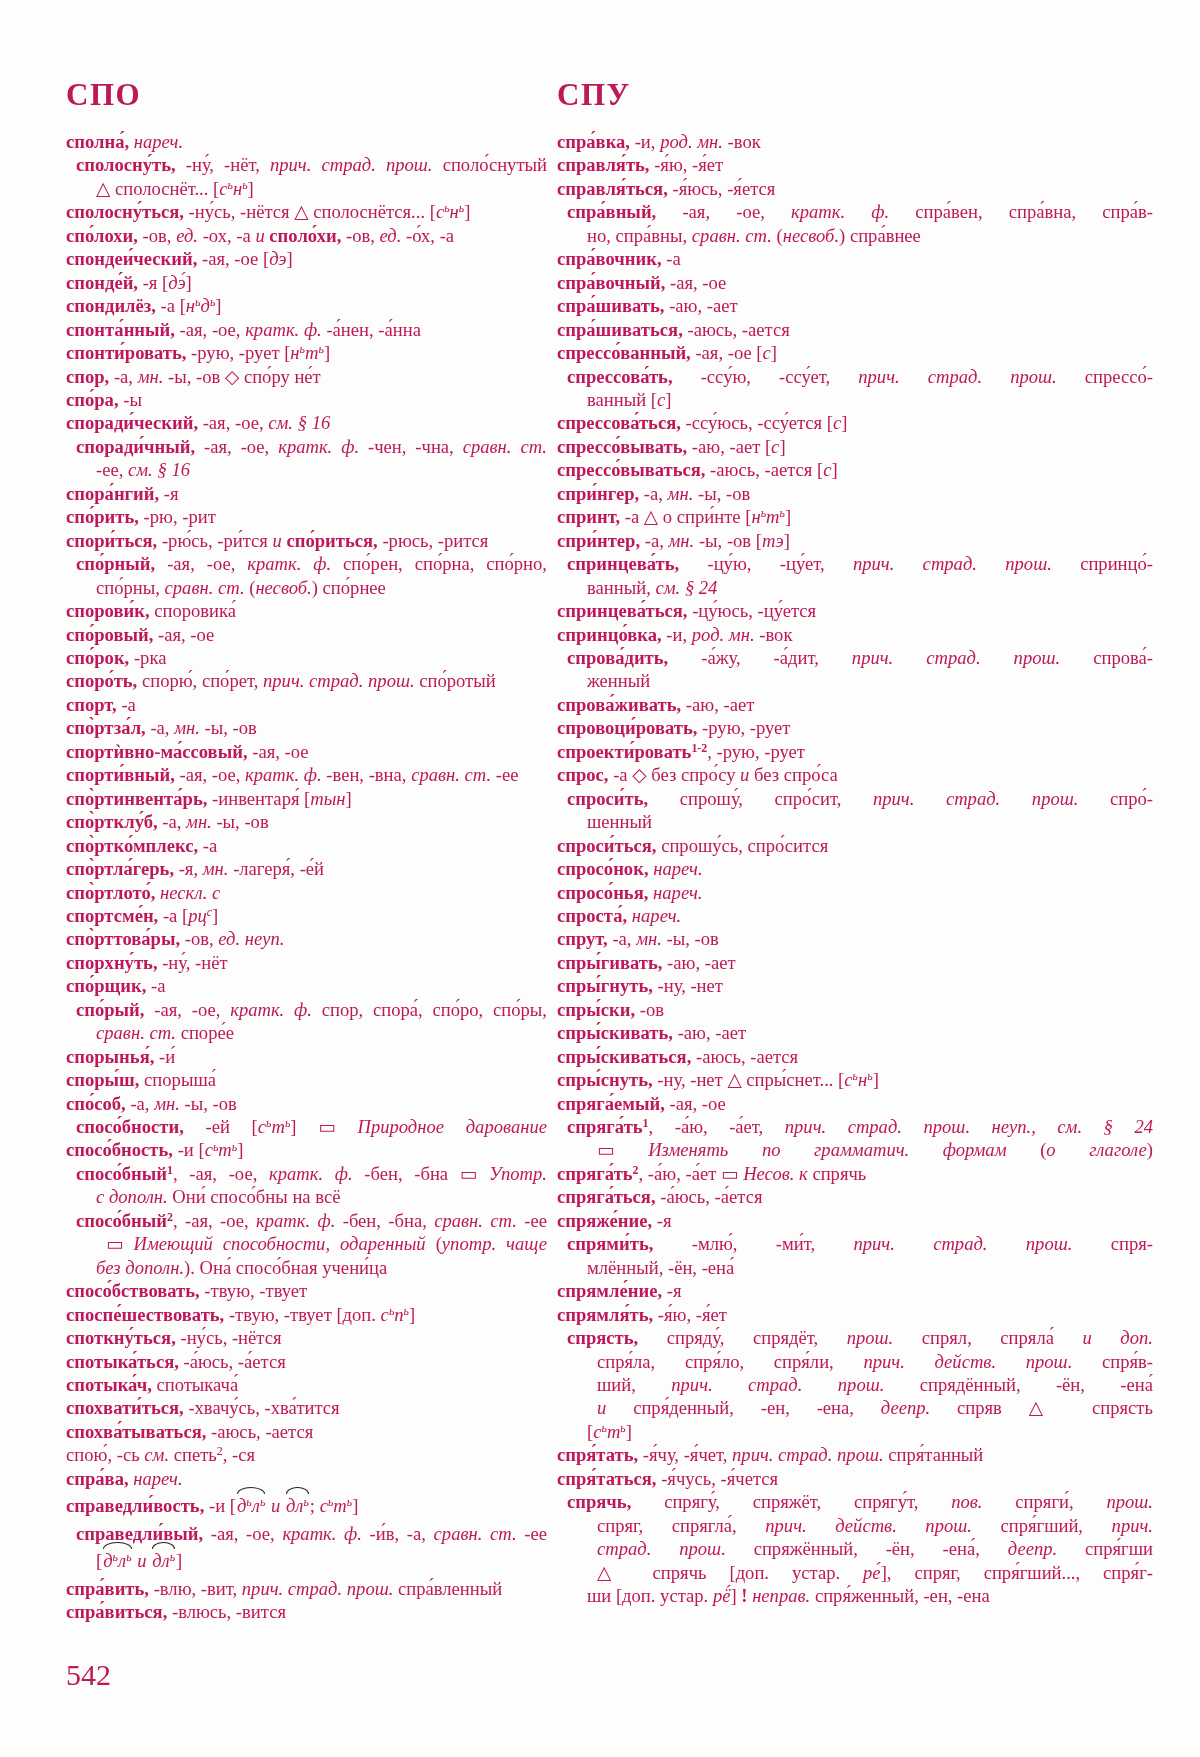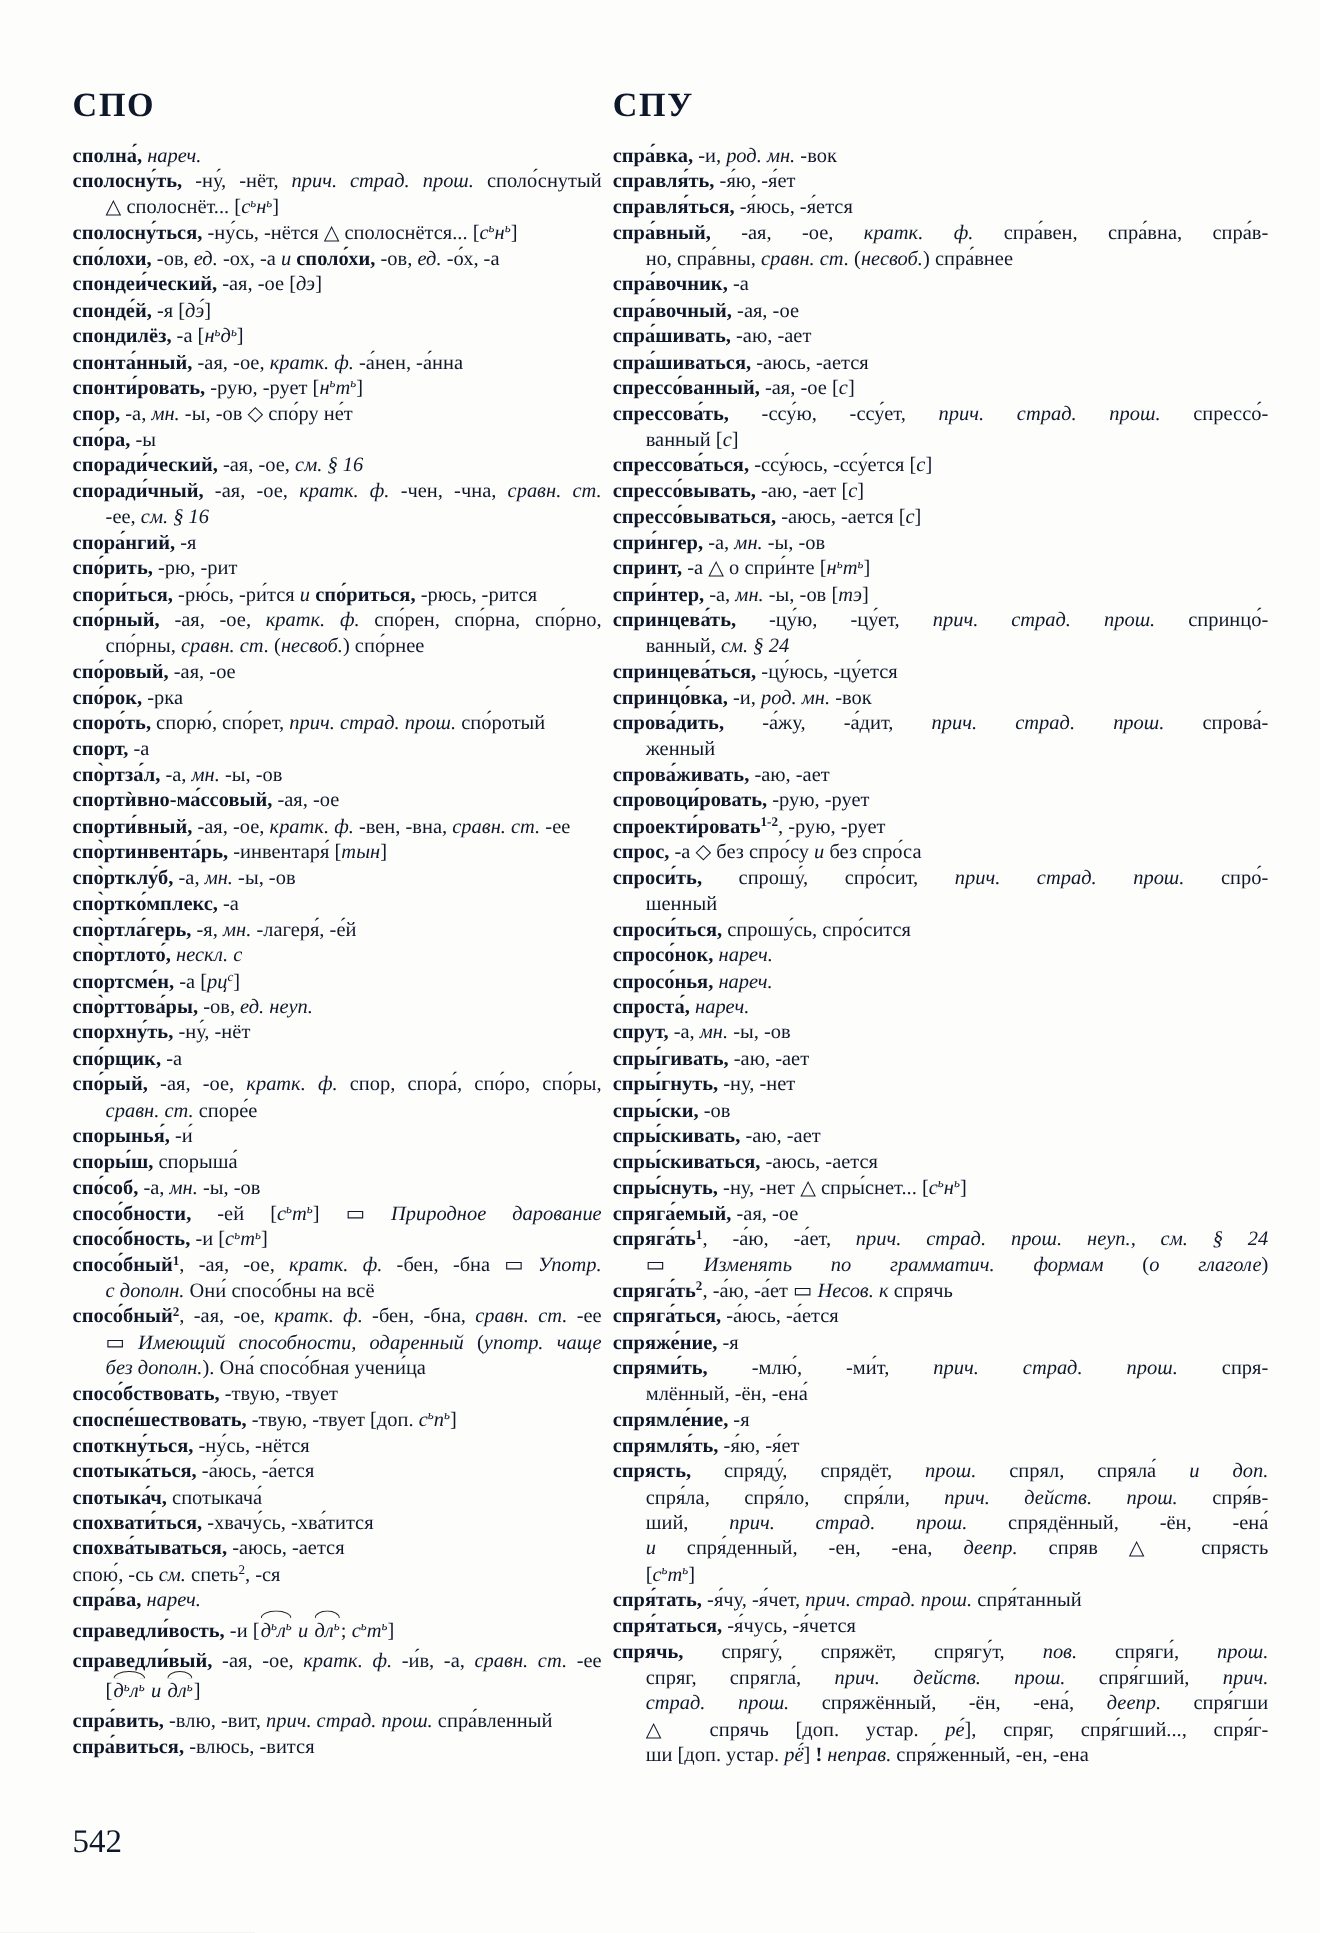--- a/index.html
+++ b/index.html
@@ -2,33 +2,33 @@
 <html><head>
 <meta charset="utf-8">
 <style>
   html,body{margin:0;padding:0;background:#e8e8e6;}
   .page{
     position:relative;
     width:1200px;height:1757px;
     margin:0 auto;
     background:#fdfdfb;
     font-family:"Liberation Serif","DejaVu Serif","DejaVu Sans",serif;
-    color:#0f172a;
+    color:#be185d;
     overflow:hidden;
   }
   .col{position:absolute;top:78px;}
   .col-left{left:66px;width:481px;}
   .col-right{left:557px;width:596px;}
   .col-header{
     font-weight:bold;font-size:31px;line-height:34px;
     letter-spacing:1.5px;margin-bottom:18px;
   }
   .col-body{font-size:18.6px;line-height:23.45px;}
   .line{text-align:left;white-space:normal;}
-  .line.j{text-align:justify;text-align-last:justify;}
+  .line.j{text-align:justify;text-align-last:justify;margin-left:10px;}
   .line.ind{padding-left:30px;}
   .s-b{font-weight:bold;}
   .s-i{font-style:italic;}
   .s-s,.s-is,.s-bs{font-size:64%;position:relative;top:-0.5em;line-height:0;}
   .s-is{font-style:italic;}
   .s-bs{font-weight:bold;}
   .tie{position:relative;display:inline-block;padding:4px 1px;}
   .tie::before{
     content:"";position:absolute;top:-3px;left:1px;right:1px;height:6px;
     border:1.5px solid #222;border-bottom:none;
@@ -57,20 +57,21 @@
         <div class="line"><span class="s-b">спор,</span><span class="s-n"> -а, </span><span class="s-i">мн.</span><span class="s-n"> -ы, -ов ◇ спо́ру не́т</span></div>
         <div class="line"><span class="s-b">спо́ра,</span><span class="s-n"> -ы</span></div>
         <div class="line"><span class="s-b">споради́ческий,</span><span class="s-n"> -ая, -ое, </span><span class="s-i">см.</span><span class="s-n"> </span><span class="s-i">§ 16</span></div>
         <div class="line j"><span class="s-b">споради́чный,</span><span class="s-n"> -ая, -ое, </span><span class="s-i">кратк. ф.</span><span class="s-n"> -чен, -чна, </span><span class="s-i">сравн. ст.</span></div>
         <div class="line ind"><span class="s-n">-ее, </span><span class="s-i">см.</span><span class="s-n"> </span><span class="s-i">§ 16</span></div>
         <div class="line"><span class="s-b">спора́нгий,</span><span class="s-n"> -я</span></div>
         <div class="line"><span class="s-b">спо́рить,</span><span class="s-n"> -рю, -рит</span></div>
         <div class="line"><span class="s-b">спори́ться,</span><span class="s-n"> -рю́сь, -ри́тся </span><span class="s-i">и</span><span class="s-n"> </span><span class="s-b">спо́риться,</span><span class="s-n"> -рюсь, -рится</span></div>
         <div class="line j"><span class="s-b">спо́рный,</span><span class="s-n"> -ая, -ое, </span><span class="s-i">кратк. ф.</span><span class="s-n"> спо́рен, спо́рна, спо́рно,</span></div>
         <div class="line ind"><span class="s-n">спо́рны, </span><span class="s-i">сравн. ст.</span><span class="s-n"> (</span><span class="s-i">несвоб.</span><span class="s-n">) спо́рнее</span></div>
+        <div class="line"><span class="s-b">спорови́к,</span><span class="s-n"> споровика́</span></div>
         <div class="line"><span class="s-b">спо́ровый,</span><span class="s-n"> -ая, -ое</span></div>
         <div class="line"><span class="s-b">спо́рок,</span><span class="s-n"> -рка</span></div>
         <div class="line"><span class="s-b">споро́ть,</span><span class="s-n"> спорю́, спо́рет, </span><span class="s-i">прич. страд. прош.</span><span class="s-n"> спо́ротый</span></div>
         <div class="line"><span class="s-b">спорт,</span><span class="s-n"> -а</span></div>
         <div class="line"><span class="s-b">спо̀ртза́л,</span><span class="s-n"> -а, </span><span class="s-i">мн.</span><span class="s-n"> -ы, -ов</span></div>
         <div class="line"><span class="s-b">спортѝвно-ма́ссовый,</span><span class="s-n"> -ая, -ое</span></div>
         <div class="line"><span class="s-b">спорти́вный,</span><span class="s-n"> -ая, -ое, </span><span class="s-i">кратк. ф.</span><span class="s-n"> -вен, -вна, </span><span class="s-i">сравн. ст.</span><span class="s-n"> -ее</span></div>
         <div class="line"><span class="s-b">спо̀ртинвента́рь,</span><span class="s-n"> -инвентаря́ [</span><span class="s-i">тын</span><span class="s-n">]</span></div>
         <div class="line"><span class="s-b">спо̀ртклу́б,</span><span class="s-n"> -а, </span><span class="s-i">мн.</span><span class="s-n"> -ы, -ов</span></div>
         <div class="line"><span class="s-b">спо̀ртко́мплекс,</span><span class="s-n"> -а</span></div>

